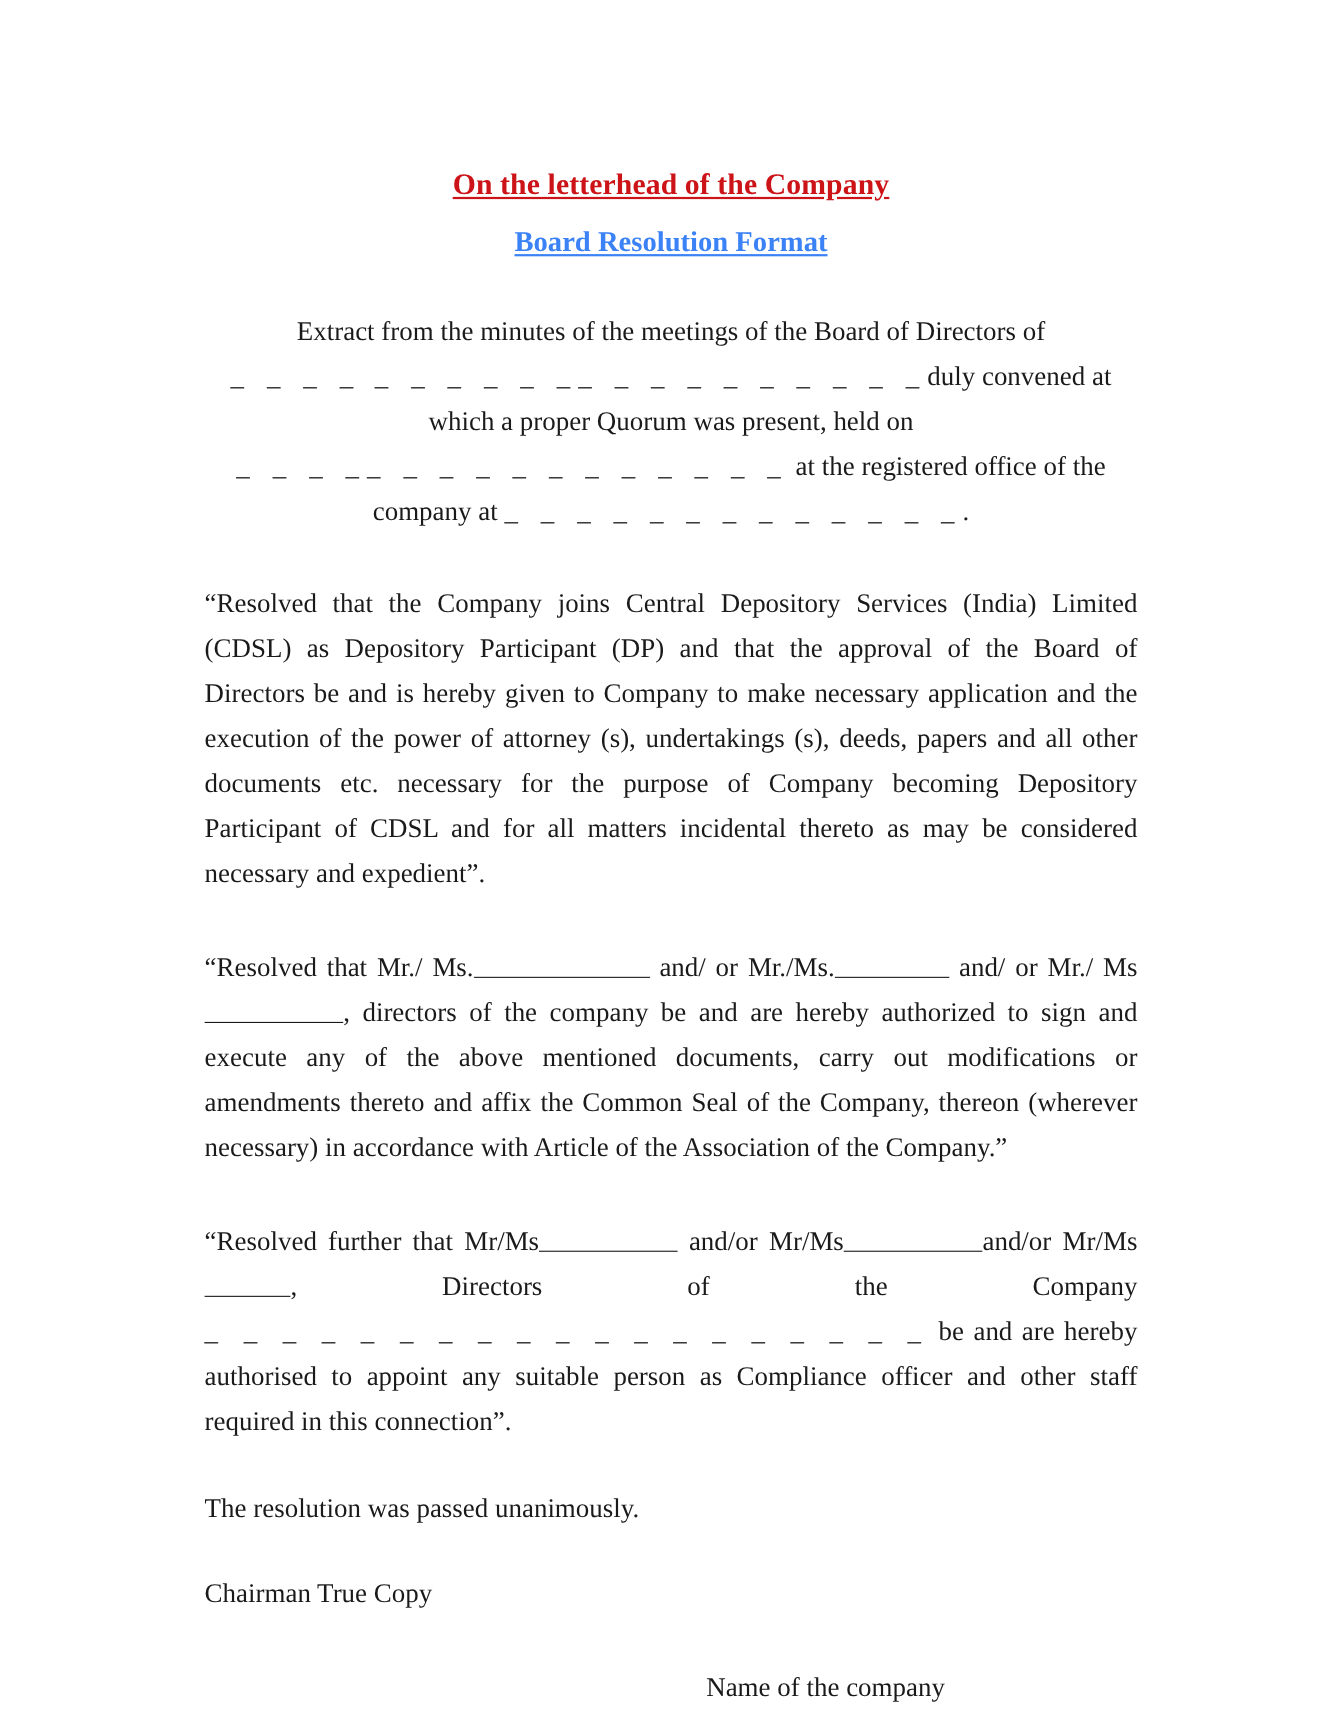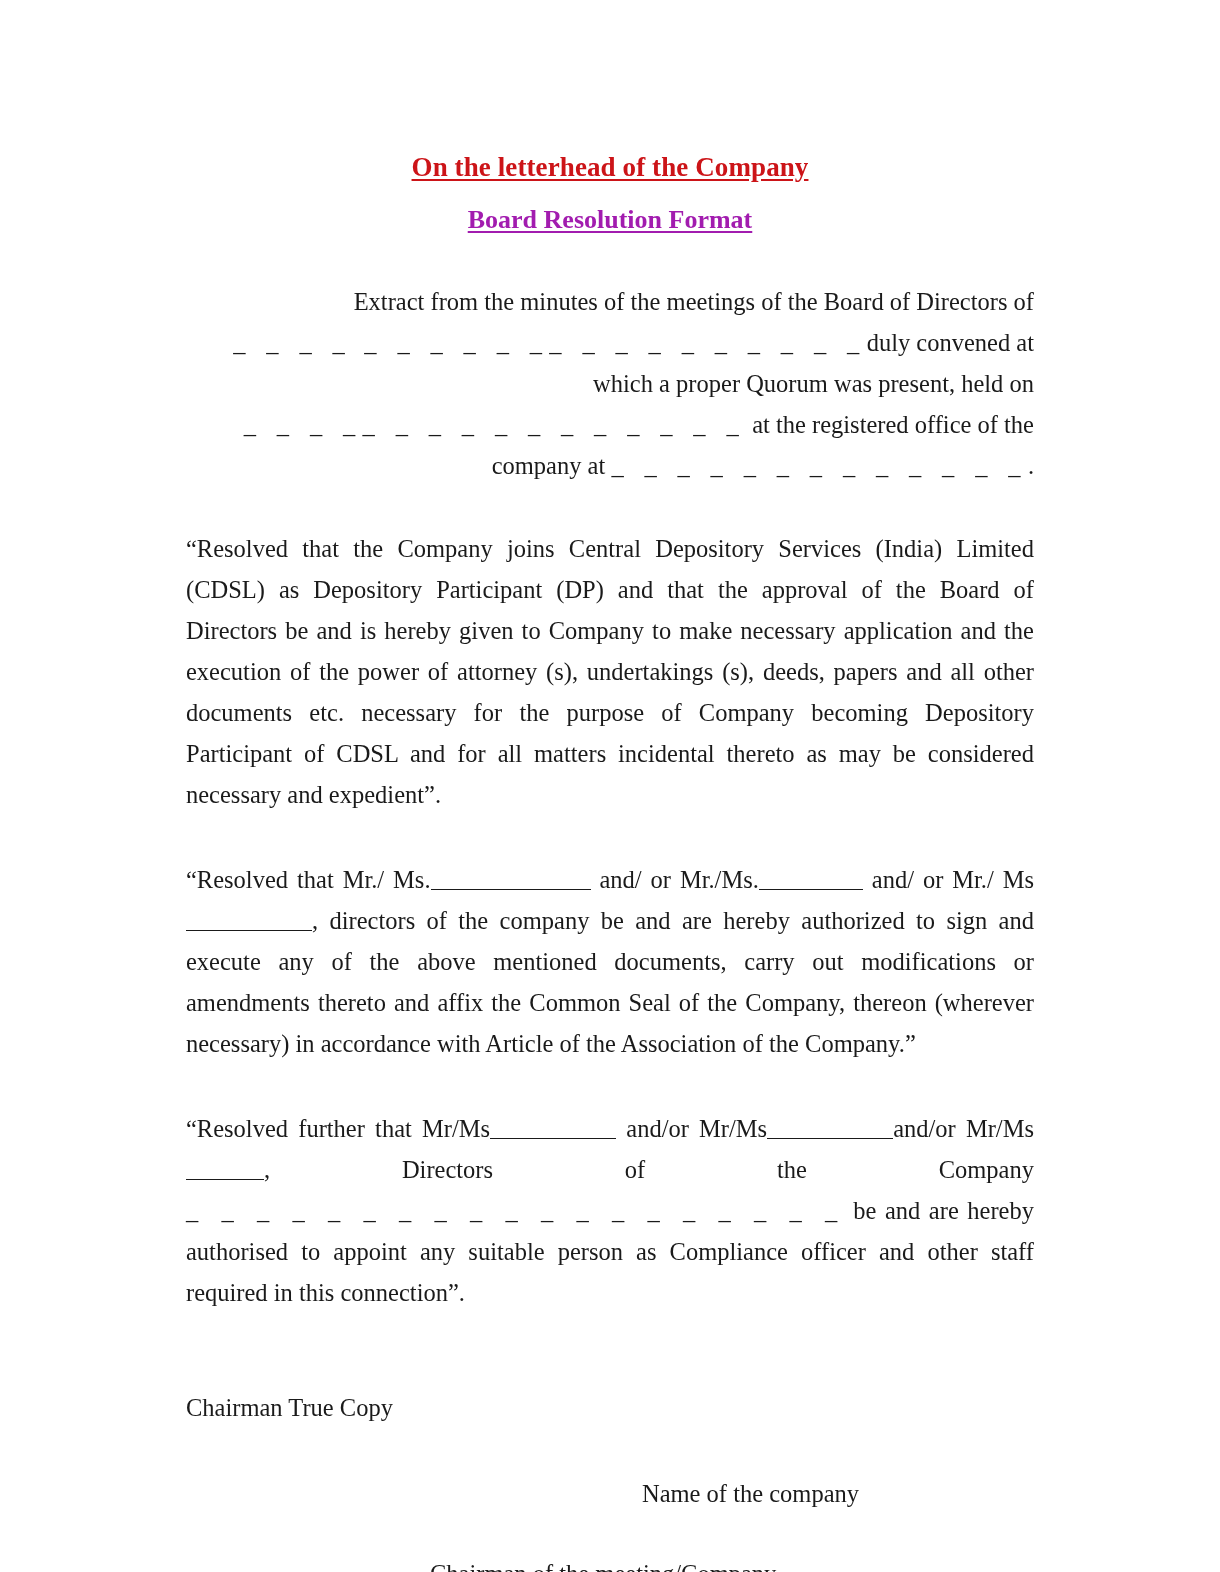--- a/index.html
+++ b/index.html
@@ -40,37 +40,37 @@
     text-decoration: underline;
     text-underline-offset: 3px;
     margin: 0;
     padding-top: 152px;
     letter-spacing: 0.1px;
   }
   .title-black {
     text-align: center;
     font-weight: bold;
     font-size: 26px;
-    color: #a21caf;
+    color: #3b82f6;
     text-decoration: underline;
     text-underline-offset: 3px;
     margin: 0;
     padding-top: 22px;
   }
 
   
   .para {
     font-size: 24.5px;
     line-height: 41px;
     text-align: justify;
     text-justify: inter-word;
     margin: 0;
   }
   .para.no-justify {
-    text-align: right;
+    text-align: center;
   }
 
   .gap-intro   { height: 46px; }
   .gap-md      { height: 36px; }
   .gap-lg      { height: 42px; }
   .gap-xl      { height: 44px; }
   .gap-closing { height: 38px; }
 
   
   .blank-dashed {
@@ -136,20 +136,21 @@
     </p>
 
     <div class="gap-xl"></div>
 
     <p class="para">
       <span>“Resolved further that Mr/Ms</span><span class="blank-line w-lg"></span><span> and/or Mr/Ms</span><span class="blank-line w-lg"></span><span>and/or Mr/Ms</span><span class="blank-line w-sm"></span><span>, Directors of the Company </span><span class="blank-dashed">_ _ _ _ _ _ _ _ _ _ _ _ _ _ _ _ _ _ _</span><span> be and are hereby authorised to appoint any suitable person as Compliance officer and other staff required in this connection”.</span>
     </p>
 
     <div class="gap-closing"></div>
 
+    <p class="closing-line">The resolution was passed unanimously.</p>
 
     <div class="gap-md"></div>
 
     <p class="closing-line">Chairman True Copy</p>
 
     <div class="gap-md"></div>
 
     <p class="sign-company">Name of the company</p>
 
     <div class="gap-md"></div>

